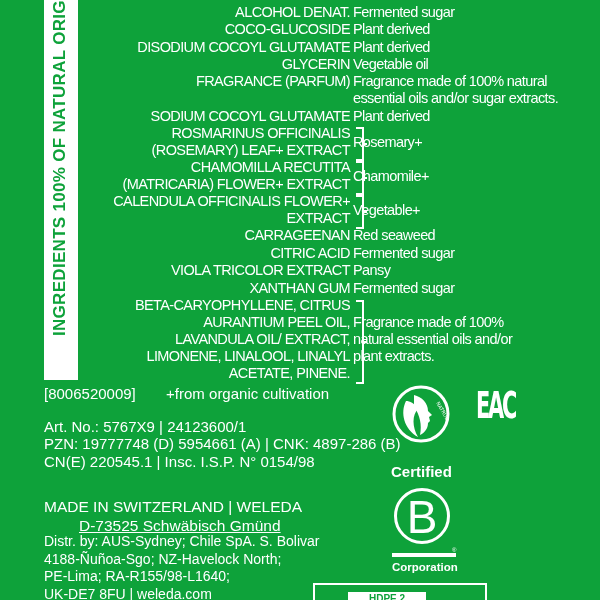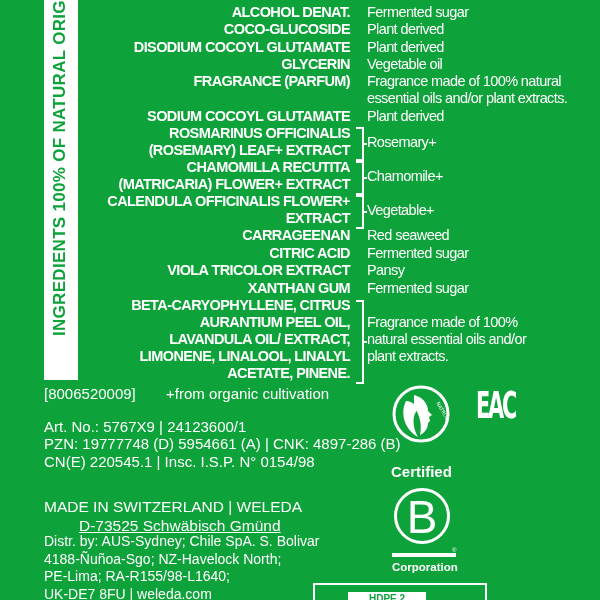--- a/index.html
+++ b/index.html
@@ -14,22 +14,22 @@
   .stripe-text {
     position:absolute; left:61px; top:-4px; width:0; height:0;
   }
   .stripe-text span {
     position:absolute; white-space:nowrap; color:#0ea23a; font-weight:bold;
     font-size:17px; letter-spacing:0.3px;
     transform-origin:0 0; transform:rotate(-90deg);
     left:-11px; top:340px;
   }
   .row { position:absolute; font-size:14.5px; letter-spacing:-0.6px; line-height:17.3px; }
-  .name { position:absolute; right:250px; text-align:right; white-space:nowrap;font-weight:bold; }
-  .src { position:absolute; left:367px; white-space:nowrap; }
+  .name { position:absolute; right:250px; text-align:right; white-space:nowrap; }
+  .src { position:absolute; left:353px; white-space:nowrap; }
   .bracket { position:absolute; left:356px; width:6px; border:2px solid #fff; border-left:none; }
   .bracket .tick { position:absolute; left:6px; width:5px; height:2px; background:#fff; }
   .bottom-text { position:absolute; left:44px; font-size:15px; white-space:nowrap; }
   .b-line { line-height:17.3px; }
   .made { position:absolute; left:44px; top:497px; font-size:15.5px; line-height:19px; white-space:nowrap; }
   .made .addr { text-decoration:underline;margin-left:35px; }
   .distr { position:absolute; left:44px; top:533px; font-size:14px; line-height:17.6px; white-space:nowrap; }
   .logo-natrue { position:absolute; left:392px; top:385px; width:58px; height:58px; }
   .logo-eac { position:absolute; left:476px; top:383px; font-size:38px; font-weight:bold; letter-spacing:-4px;
               transform:scaleX(0.55); transform-origin:0 0; font-family:"DejaVu Sans", sans-serif; }
@@ -66,21 +66,21 @@
   </div>
   <div class="row" style="top:56px;left:0;width:600px;">
     <span class="name">GLYCERIN</span>
     <span class="src">Vegetable oil</span>
   </div>
   <div class="row" style="top:73px;left:0;width:600px;">
     <span class="name">FRAGRANCE (PARFUM)</span>
     <span class="src">Fragrance made of 100% natural</span>
   </div>
   <div class="row" style="top:90px;left:0;width:600px;">
-    <span class="src">essential oils and/or plant extracts.</span>
+    <span class="src">essential oils and/or sugar extracts.</span>
   </div>
   <div class="row" style="top:108px;left:0;width:600px;">
     <span class="name">SODIUM COCOYL GLUTAMATE</span>
     <span class="src">Plant derived</span>
   </div>
 
   <div class="row" style="top:125px;left:0;width:600px;">
     <span class="name">ROSMARINUS OFFICINALIS</span>
   </div>
   <div class="row" style="top:142px;left:0;width:600px;">

